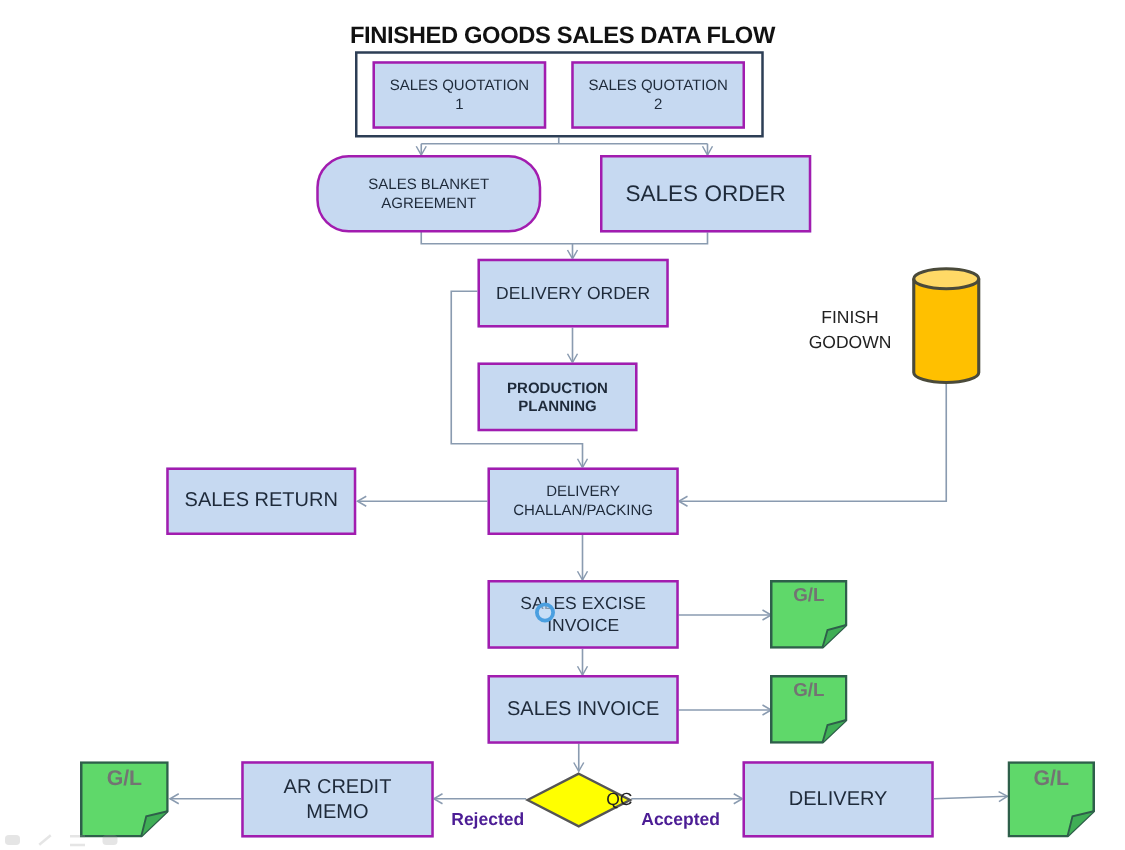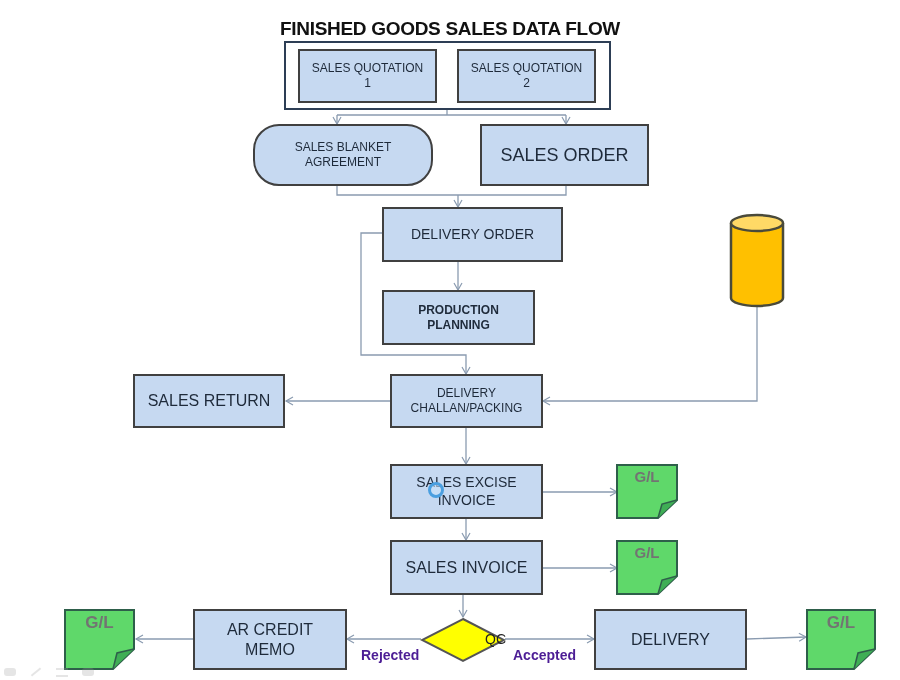--- a/index.html
+++ b/index.html
@@ -1,19 +1,19 @@
 <!DOCTYPE html>
 <html><head>
 <meta charset="utf-8">
 <style>
   html, body { margin:0; padding:0; background:#ffffff; }
   body { width:900px; height:680px; position:relative; overflow:hidden; font-family:"Liberation Sans", sans-serif; }
   #stage { position:absolute; left:0; top:12px; width:900px; height:680px; }
   .title { position:absolute; left:0; width:900px; top:6px; text-align:center; font-weight:bold; font-size:19px; color:#111; letter-spacing:-0.3px; }
-  .box { position:absolute; background:#c6d9f1; border:2px solid #404040; box-sizing:border-box; display:flex; align-items:center; justify-content:center; text-align:center; color:#1e2a3a; line-height:1.25; cursor:pointer; }
+  .box { position:absolute; background:#c6d9f1; border:2px solid #a21caf; box-sizing:border-box; display:flex; align-items:center; justify-content:center; text-align:center; color:#1e2a3a; line-height:1.25; cursor:pointer; }
   .box span { display:block; white-space:pre-line; }
   .sm { font-size:12px; }
   .md { font-size:14px; }
   .lg { font-size:18px; }
   .group { position:absolute; border:2px solid #2d3e55; box-sizing:border-box; background:#fff; }
   .lbl { position:absolute; color:#222; text-align:center; white-space:pre-line; }
   .edge-lbl { position:absolute; font-weight:bold; font-size:14px; color:#4c1d95; }
   svg.wires { position:absolute; left:0; top:0; }
   .gl { position:absolute; cursor:pointer; }
   .gl-text { position:absolute; left:0; right:0; top:4px; text-align:center; font-weight:bold; font-size:15px; color:#737373; }
@@ -79,32 +79,34 @@
     </div>
 
   <div class="box sm" style="left:253px;top:112px;width:180px;height:62px;border-radius:26px;">
       <span>SALES BLANKET
 AGREEMENT</span>
     </div>
   <div class="box lg" style="left:480px;top:112px;width:169px;height:62px;">
       <span>SALES ORDER</span>
     </div>
 
-  <div class="box md" style="left:382px;top:195px;width:181px;height:55px;">
+  <div class="box md" style="left:382px;top:195px;width:153px;height:55px;">
       <span>DELIVERY ORDER</span>
     </div>
-  <div class="box sm" style="left:382px;top:278px;width:153px;height:55px;font-weight:bold;">
+  <div class="box sm" style="left:382px;top:278px;width:128px;height:55px;font-weight:bold;">
       <span>PRODUCTION
 PLANNING</span>
     </div>
 
   <svg style="position:absolute;left:728px;top:201px;" width="58" height="96">
     <path d="M3,10 L3,85 A26,8 0 0 0 55,85 L55,10" fill="#ffc000" stroke="#4a4a3a" stroke-width="2.5"></path>
     <ellipse cx="29" cy="10" rx="26" ry="8" fill="#ffd966" stroke="#4a4a3a" stroke-width="2.5"></ellipse>
   </svg>
+  <div class="lbl" style="left:640px;top:232px;width:80px;font-size:14px;line-height:1.4;">FINISH
+GODOWN</div>
 
   <div class="box md" style="left:133px;top:362px;width:152px;height:54px;font-size:16px;">
       <span>SALES RETURN</span>
     </div>
   <div class="box sm" style="left:390px;top:362px;width:153px;height:54px;">
       <span>DELIVERY
 CHALLAN/PACKING</span>
     </div>
 
   <div class="box md" style="left:390px;top:452px;width:153px;height:55px;">

